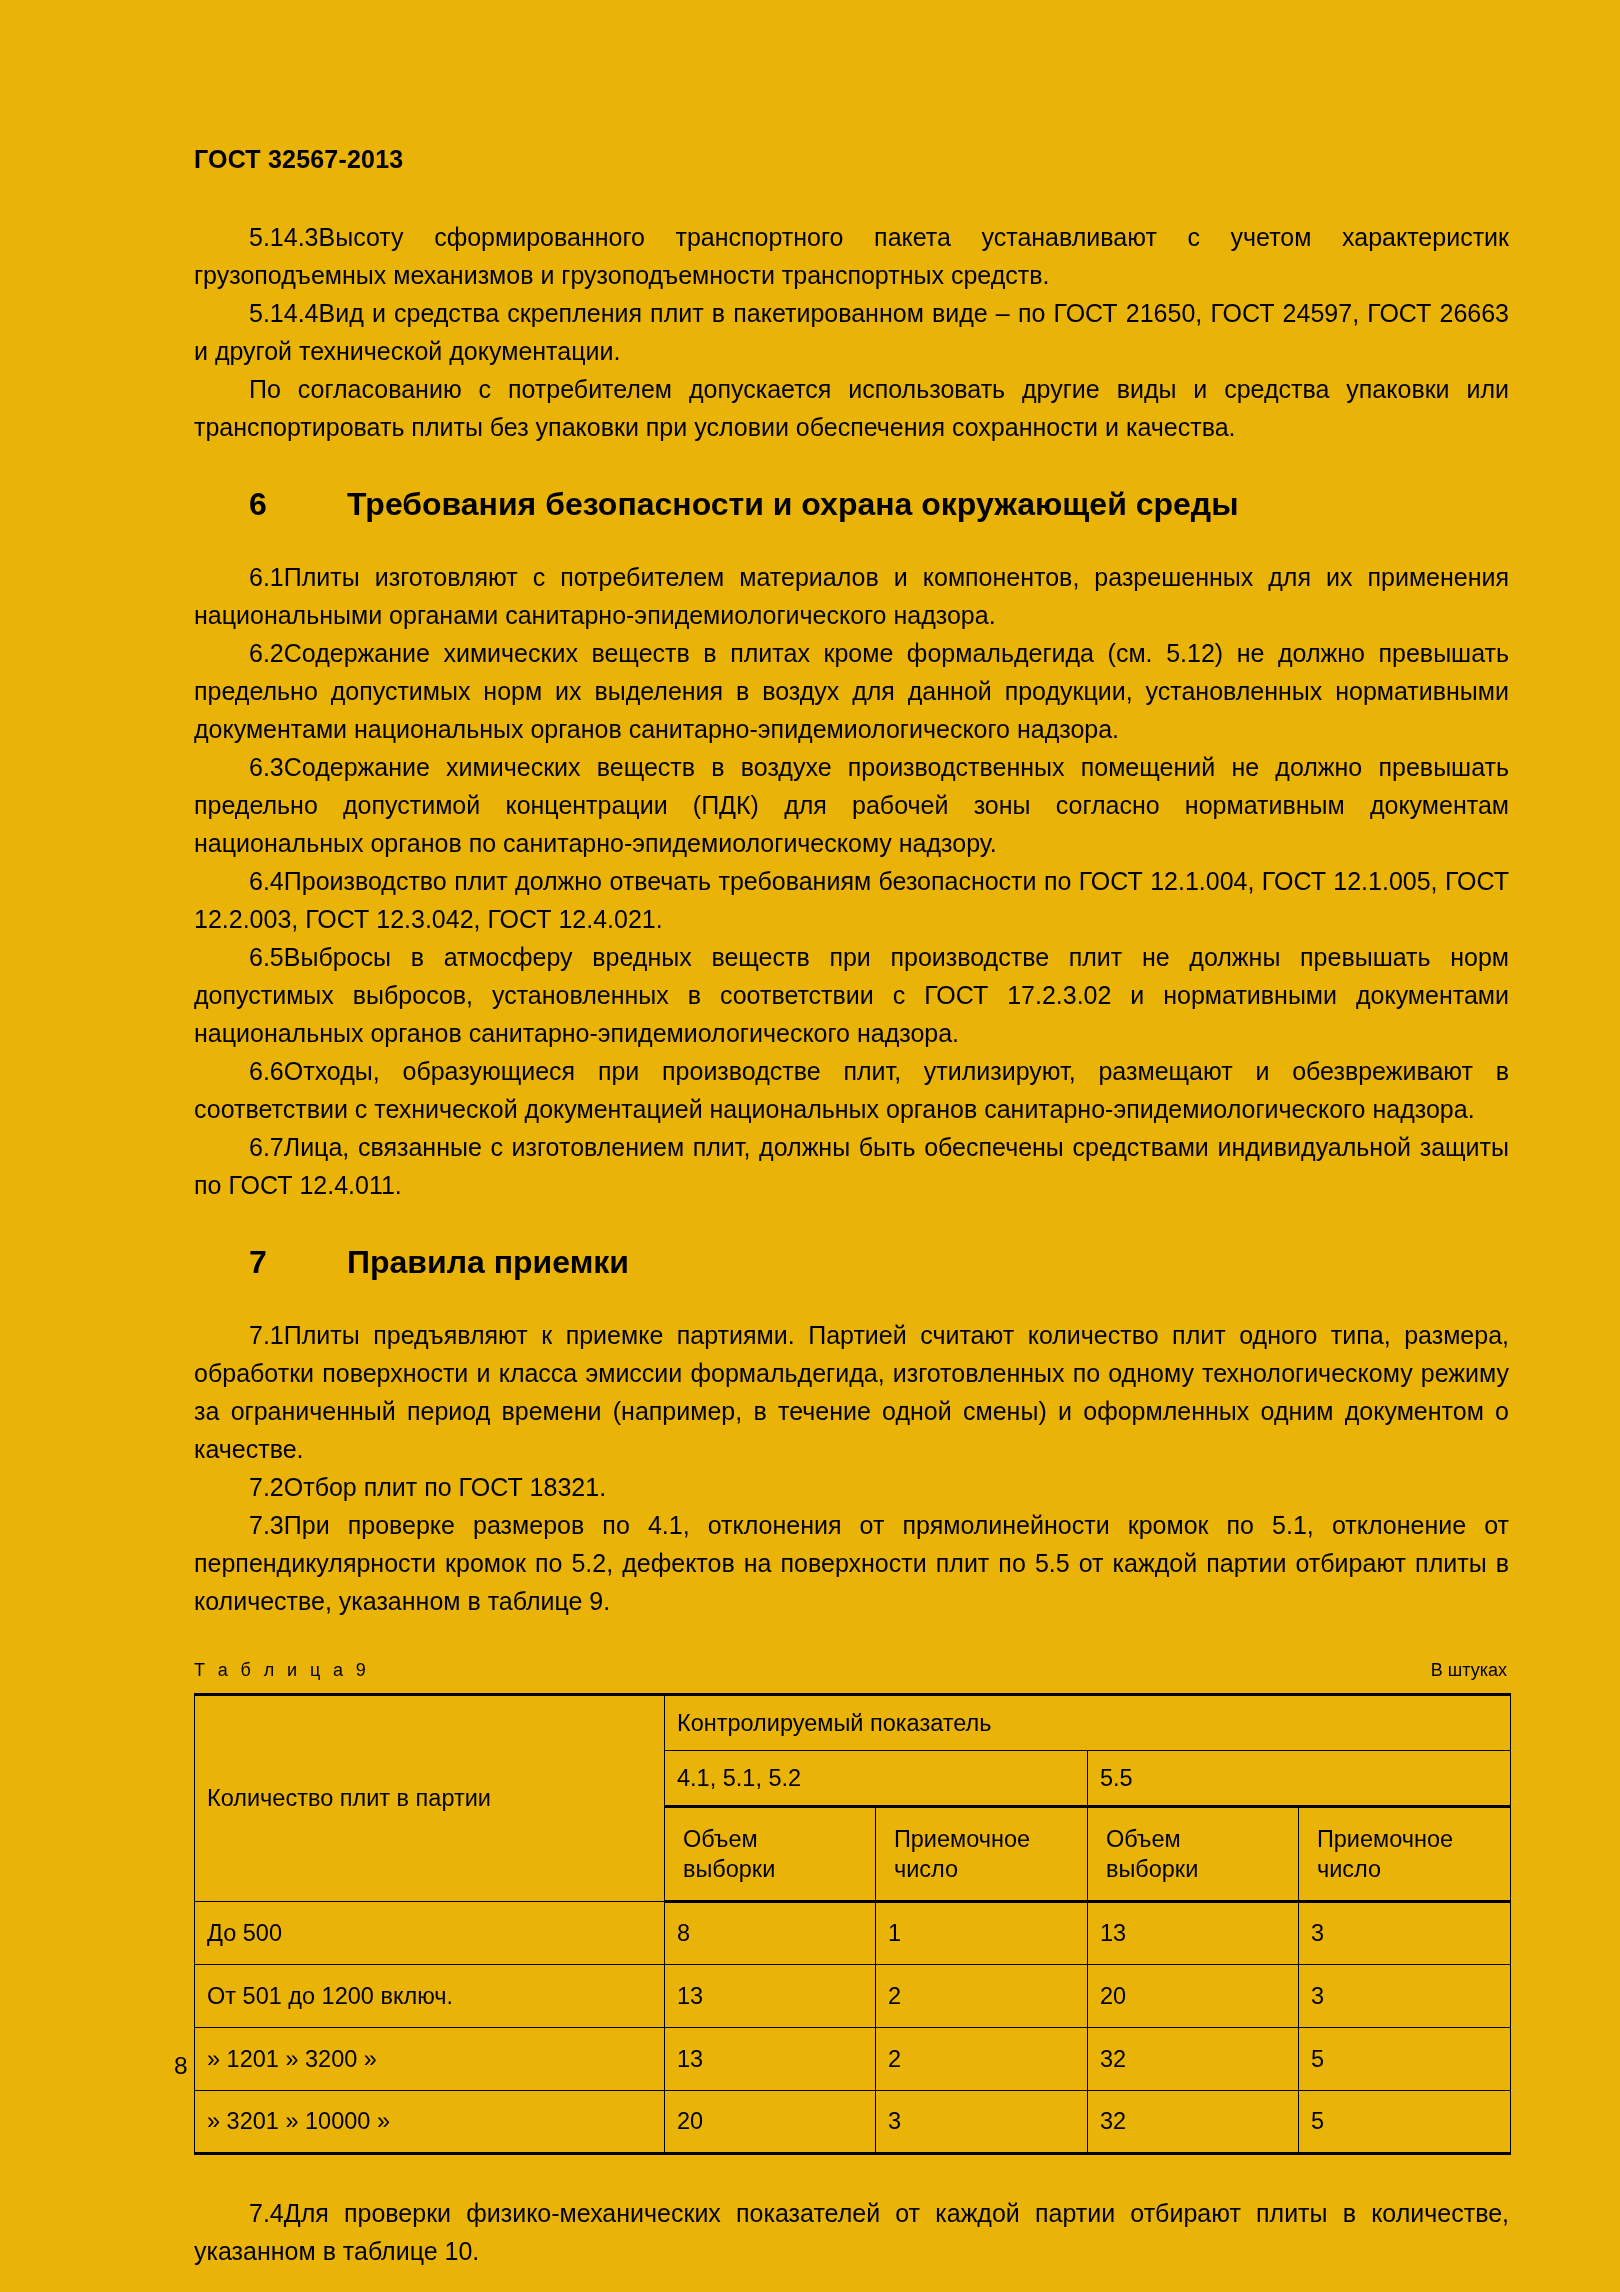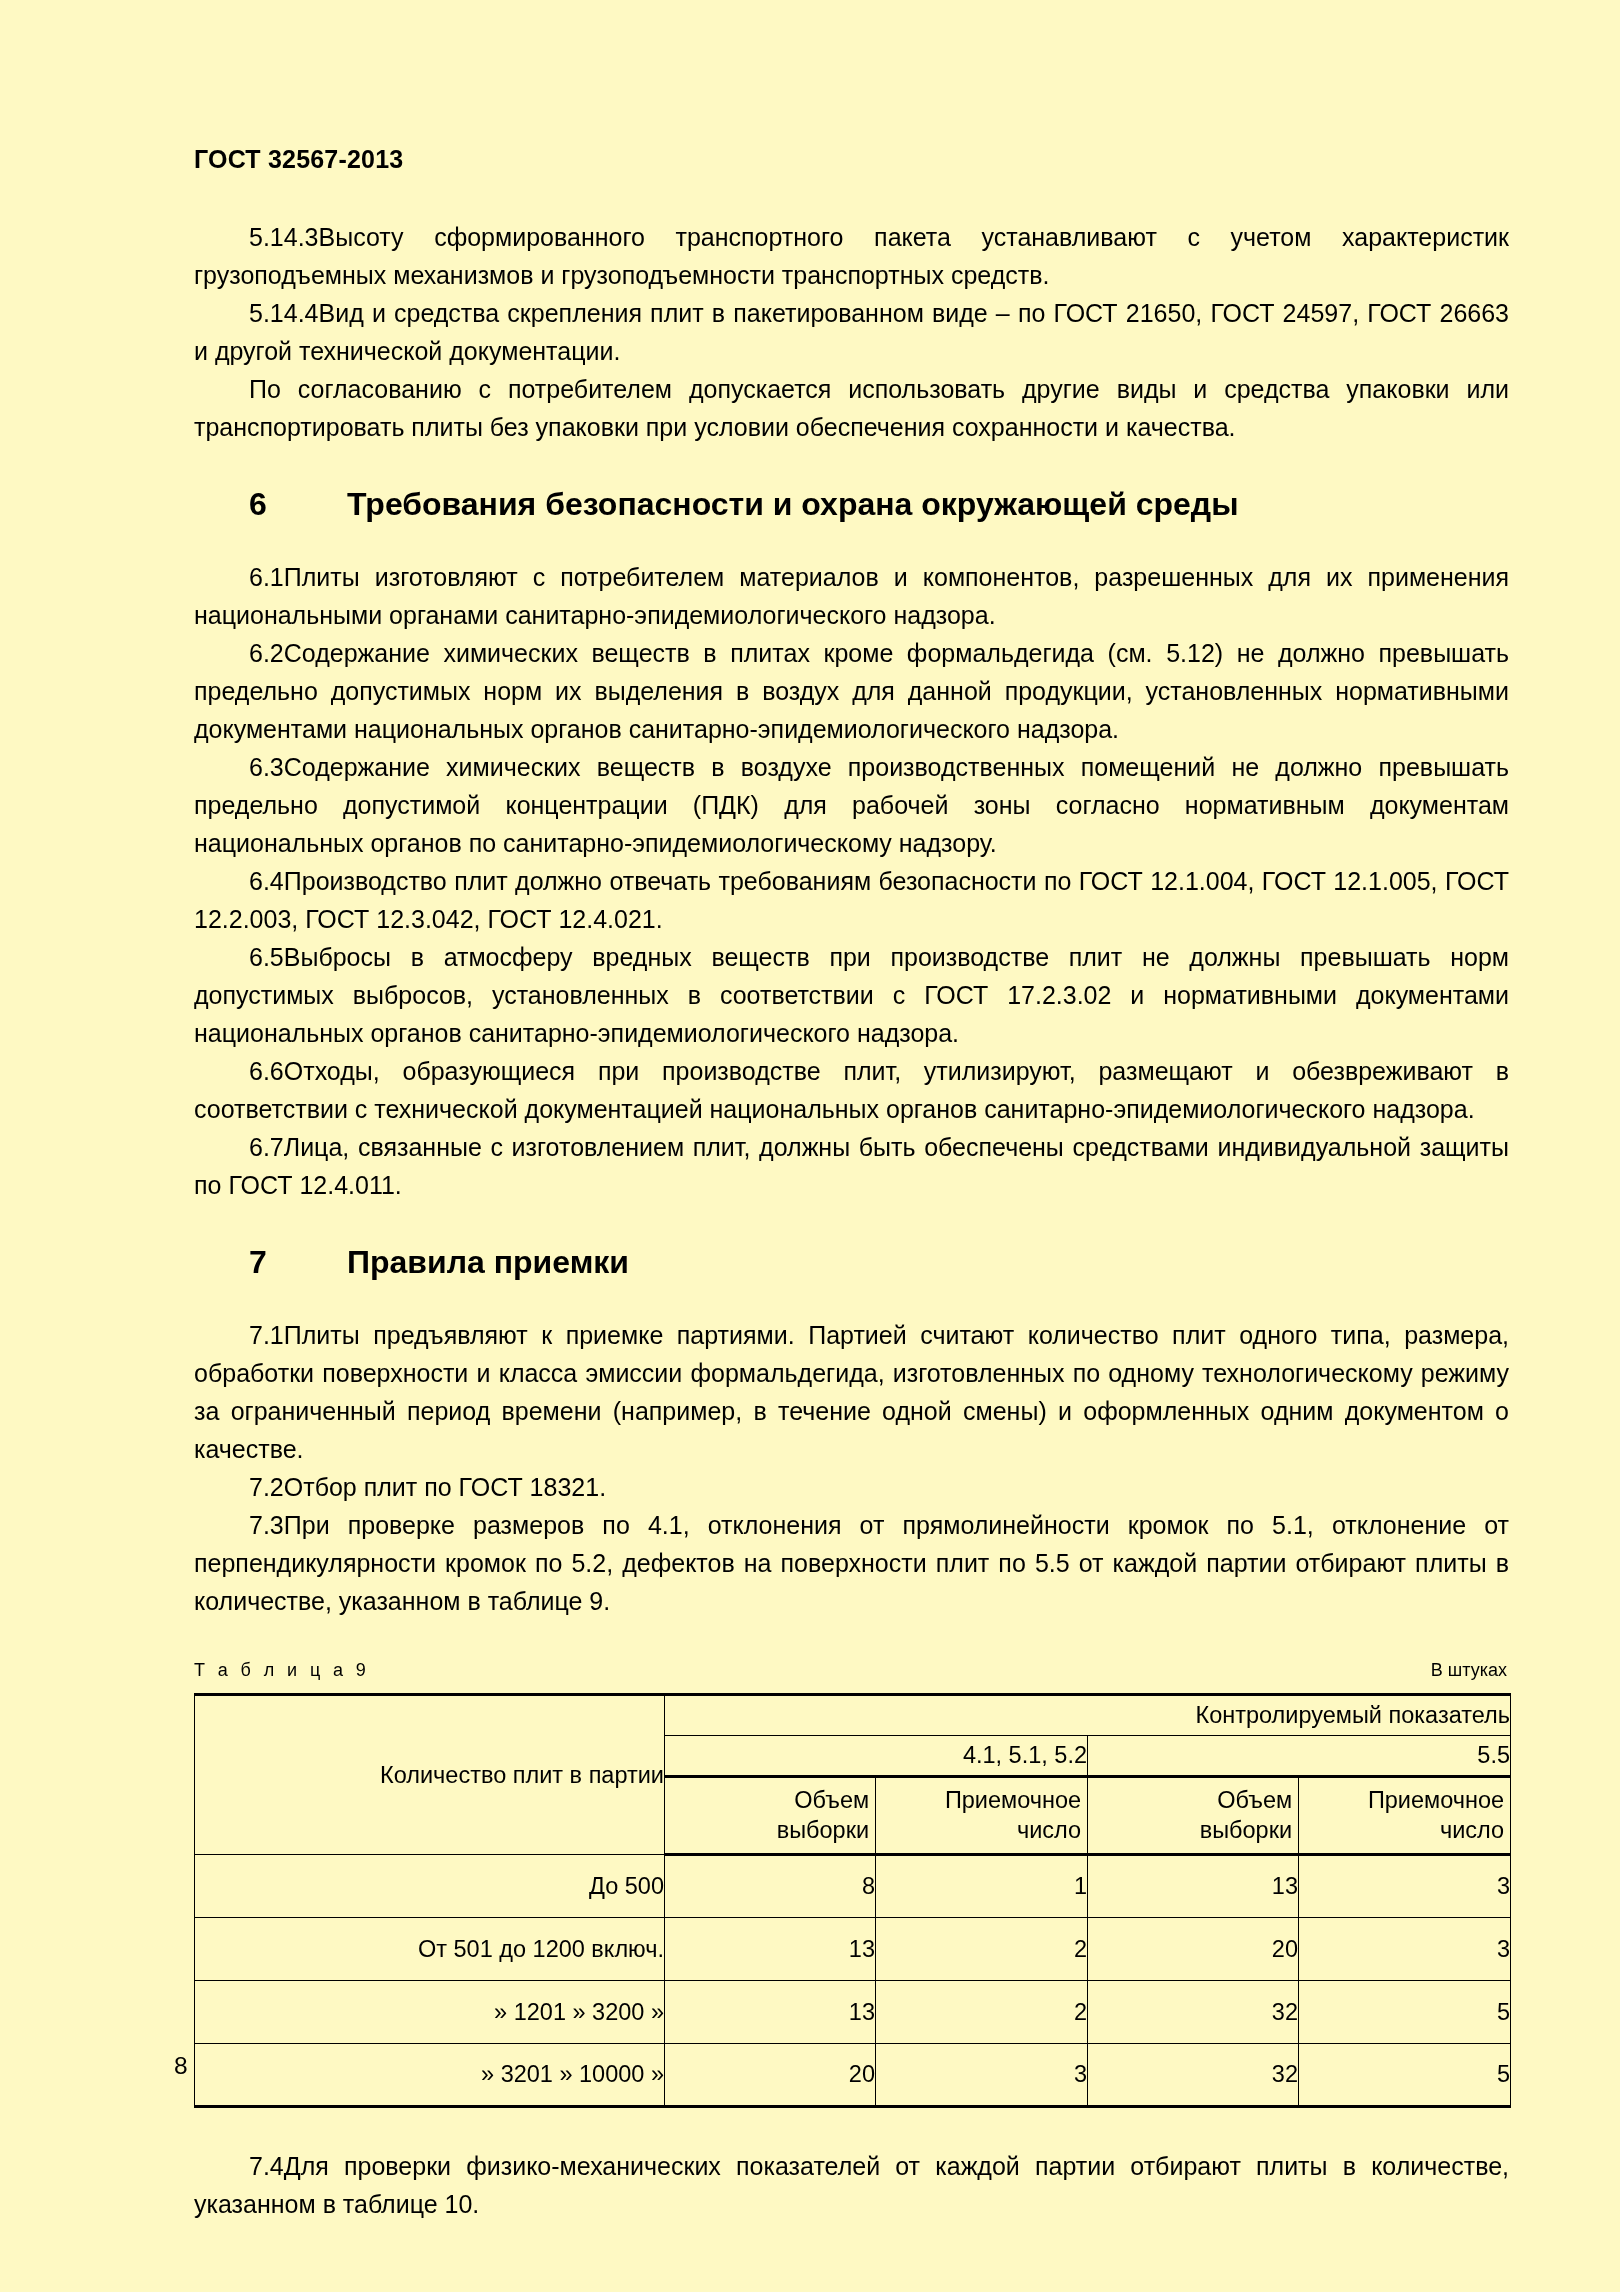--- a/index.html
+++ b/index.html
@@ -8,21 +8,21 @@
     background: #ffffff;
   }
   body {
     font-family: "Liberation Sans", sans-serif;
     color: #000000;
   }
   .page {
     position: relative;
     width: 1620px;
     height: 2293px;
-    background: #fef9c3;
+    background: #eab308;
     box-sizing: border-box;
     overflow: hidden;
   }
 
   
   .doc-header {
     position: absolute;
     left: 194px;
     top: 145px;
     font-size: 25px;
@@ -81,24 +81,24 @@
   table.gost-table {
     border-collapse: collapse;
     width: 1315px;
     table-layout: fixed;
     font-size: 23.5px;
     line-height: 30px;
   }
   table.gost-table td,
   table.gost-table th {
     border: 1.6px solid #000;
-    padding: 0;
+    padding: 12px;
     font-weight: normal;
     vertical-align: middle;
-    text-align: right;
+    text-align: left;
   }
   table.gost-table .outer-top    { border-top-width: 3.1px; }
   table.gost-table .outer-bottom { border-bottom-width: 3.1px; }
   table.gost-table .thick-bottom { border-bottom-width: 3.1px; margin-top: 45px; }
   .cell-stack { padding: 3.9px 5.9px; }
   .hdr-row1 { height: 41px; }
   .hdr-row2 { height: 41px; }
   .hdr-row3 { height: 78px; }
   .data-row { height: 63px; }
   td.rowlabel {

